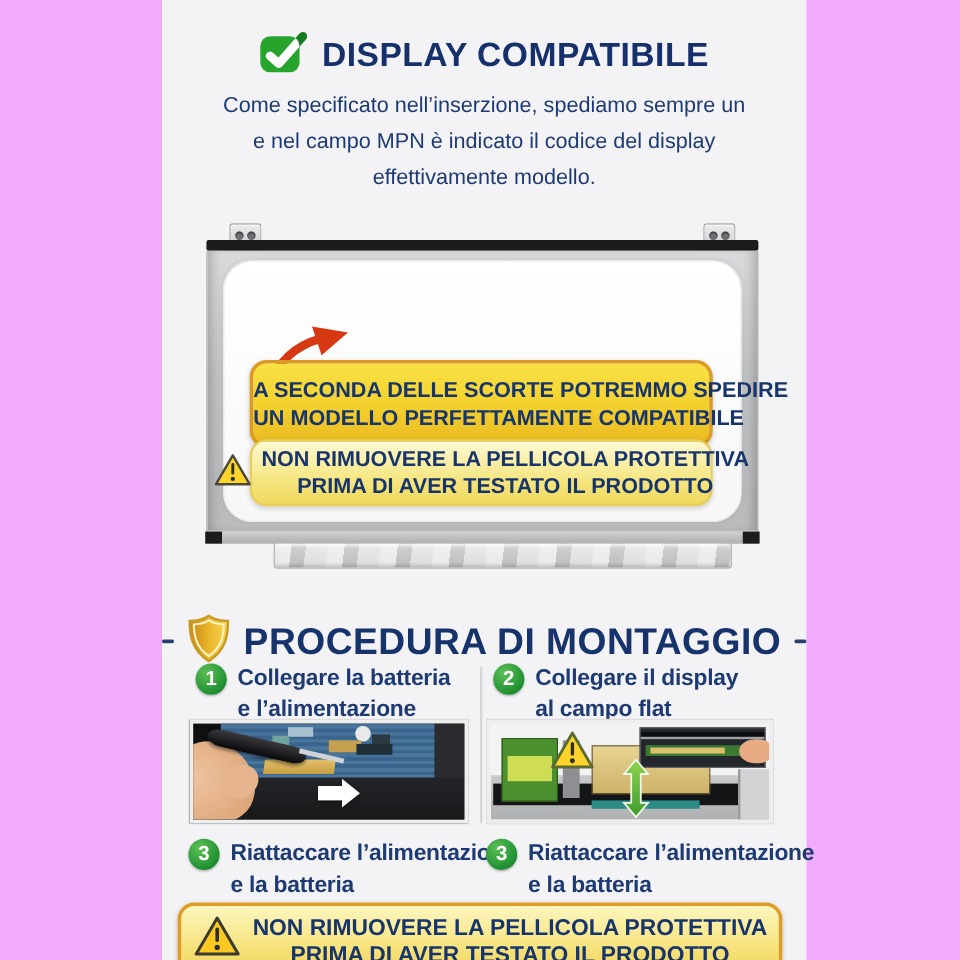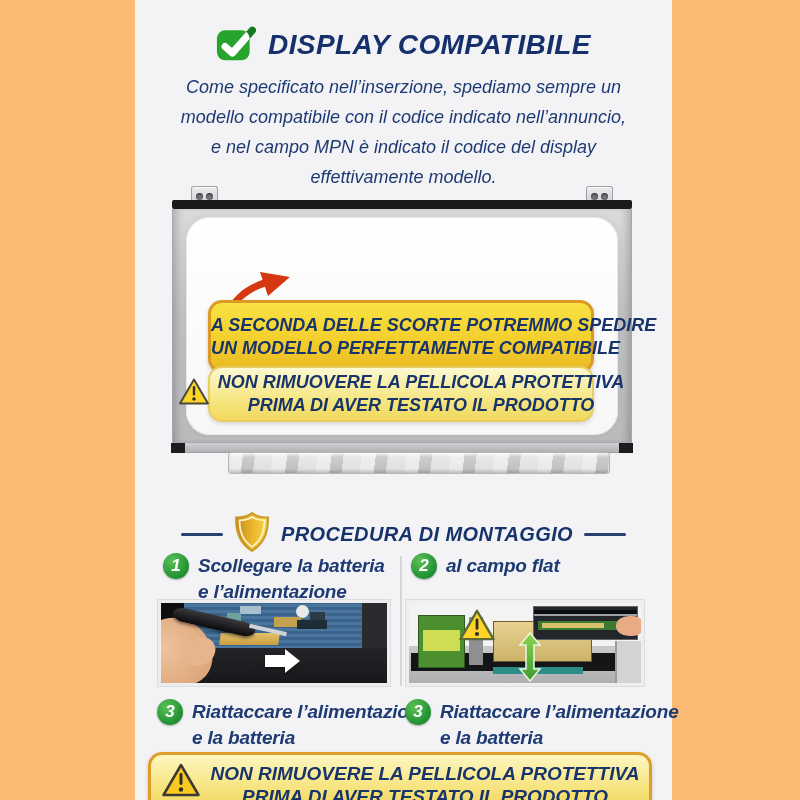--- a/index.html
+++ b/index.html
@@ -1,21 +1,20 @@
 <!DOCTYPE html>
 <html><head>
 <meta charset="utf-8">
 <style>
   html,body{margin:0;padding:0;background:#ffffff;}
   *{box-sizing:border-box;}
   .page{
     position:relative;width:800px;height:800px;overflow:hidden;
     font-family:"Liberation Sans","DejaVu Sans",sans-serif;
-    background:#fdba74;
-    font-style:italic;
+    background:#f0abfc;
   }
   .col{position:absolute;left:135px;top:0;width:537px;height:800px;background:#f3f3f5;}
 
   
   .hdr{position:absolute;left:135px;top:24px;width:537px;display:flex;align-items:center;justify-content:center;gap:12px;}
   .hdr h1{margin:0;font-size:28px;font-weight:700;color:#15306b;letter-spacing:.4px;}
 
   
   .intro{position:absolute;left:135px;top:72px;width:537px;text-align:center;color:#1d3a73;font-size:18px;line-height:30px;}
 
@@ -38,21 +37,21 @@
     box-shadow:inset 0 2px 3px rgba(255,255,255,.8),inset 0 -2px 3px rgba(0,0,0,.18);}
   .red-arrow{position:absolute;left:44px;top:84px;}
 
   .ybox{position:absolute;left:36px;width:386px;border-radius:14px;color:#17346b;font-weight:700;text-align:center;}
   .ybox .ln{white-space:nowrap;}
   .ybox1{top:114px;height:73px;border:3px solid #dc9a25;background:linear-gradient(180deg,#f9e244 0%,#f3cf2d 55%,#eaba22 100%);box-shadow:0 2px 4px rgba(0,0,0,.18);display:flex;flex-direction:column;justify-content:center;font-size:18px;line-height:23px;}
   .ybox2{top:180px;height:56px;border:2px solid #e7cd60;background:linear-gradient(180deg,#fdf9d2,#f6e682 60%,#f0d95e);box-shadow:0 2px 4px rgba(0,0,0,.14);display:flex;align-items:center;justify-content:center;gap:8px;font-size:18px;line-height:23px;}
 
   
   .proc-hdr{position:absolute;left:135px;top:512px;width:537px;display:flex;align-items:center;justify-content:center;gap:11px;}
-  .proc-hdr h2{margin:0;font-size:20px;font-weight:700;color:#17336b;letter-spacing:.4px;white-space:nowrap;}
+  .proc-hdr h2{margin:0;font-size:31px;font-weight:700;color:#17336b;letter-spacing:.4px;white-space:nowrap;}
   .hline{height:3px;width:42px;background:#27406f;border-radius:2px;}
 
   
   .step{position:absolute;display:flex;gap:9px;align-items:flex-start;}
   .badge{flex:0 0 auto;width:26px;height:26px;border-radius:50%;color:#fff;font-size:17px;font-weight:700;display:flex;align-items:center;justify-content:center;background:radial-gradient(circle at 35% 30%,#5cbf55,#1f9032 70%,#157a28);box-shadow:0 1px 2px rgba(0,0,0,.3);}
   .step-text{font-weight:700;font-size:19px;line-height:26px;color:#1d3a73;letter-spacing:-.2px;}
   .divider{position:absolute;left:400px;top:556px;width:2px;height:130px;background:#d7d7da;}
 
   
   .photo{position:absolute;border:3px solid #eeeeef;box-shadow:0 0 0 1px #dcdcde;overflow:hidden;background:#0e0f11;}
@@ -116,21 +115,20 @@
         <rect x="1" y="6" width="36" height="33" rx="9" fill="#27a42b"></rect>
         <path d="M10 24 L18 31 L40 6" fill="none" stroke="#157d1f" stroke-width="8" stroke-linecap="round" stroke-linejoin="round"></path>
         <path d="M10 24 L18 31 L40 6" clip-path="url(#ck)" fill="none" stroke="#ffffff" stroke-width="8" stroke-linecap="round" stroke-linejoin="round"></path>
       </svg>
     </span>
     <h1>DISPLAY COMPATIBILE</h1>
   </div>
 
   <div class="intro">
     <div>Come specificato nell’inserzione, spediamo sempre un</div>
-    <div>modello compatibile con il codice indicato nell’annuncio,</div>
     <div>e nel campo MPN è indicato il codice del display</div>
     <div>effettivamente modello.</div>
   </div>
 
   <div class="laptop">
     <div class="bracket b-left">
       <span class="hole h1"></span>
       <span class="hole h2"></span>
     </div>
     <div class="bracket b-right">
@@ -188,27 +186,28 @@
         <path d="M18 5 C21 7 25.5 8.2 30.5 8.4 C30.3 18 28.5 27.5 18 34.8 C7.5 27.5 5.7 18 5.5 8.4 C10.5 8.2 15 7 18 5 Z" fill="none" stroke="#fdf2c4" stroke-width="1.8"></path>
       </svg>
     </span>
     <h2>PROCEDURA DI MONTAGGIO</h2>
     <span class="hline"></span>
   </div>
 
   <div class="step" style="left:163px;top:553px;">
     <span class="badge">1</span>
     <div class="step-text">
-      <div>Scollegare la batteria</div>
+      <div>Collegare la batteria</div>
       <div>e l’alimentazione</div>
     </div>
   </div>
   <div class="step" style="left:411px;top:553px;">
     <span class="badge">2</span>
     <div class="step-text">
+      <div>Collegare il display</div>
       <div>al campo flat</div>
     </div>
   </div>
   <div class="divider"></div>
 
   <div class="photo photo1">
     <div class="pcb">
       <span class="chip c1"></span>
       <span class="chip c2"></span>
       <span class="chip c3"></span>

